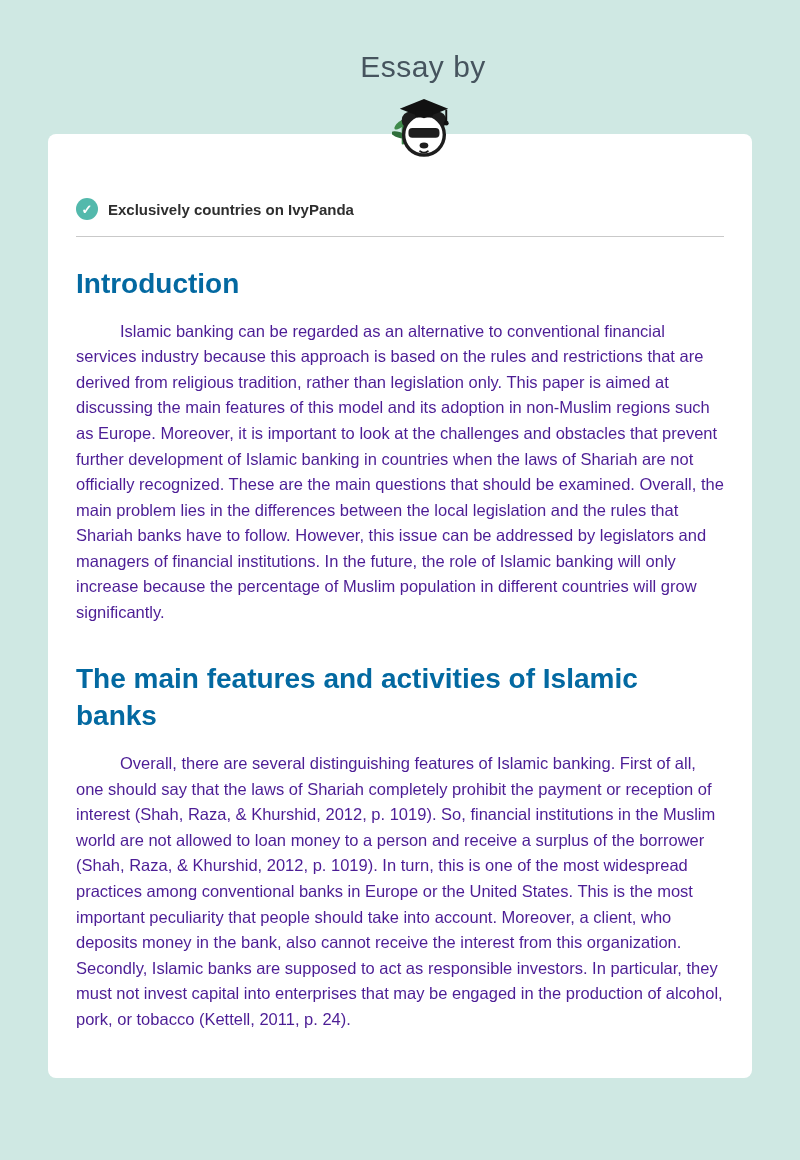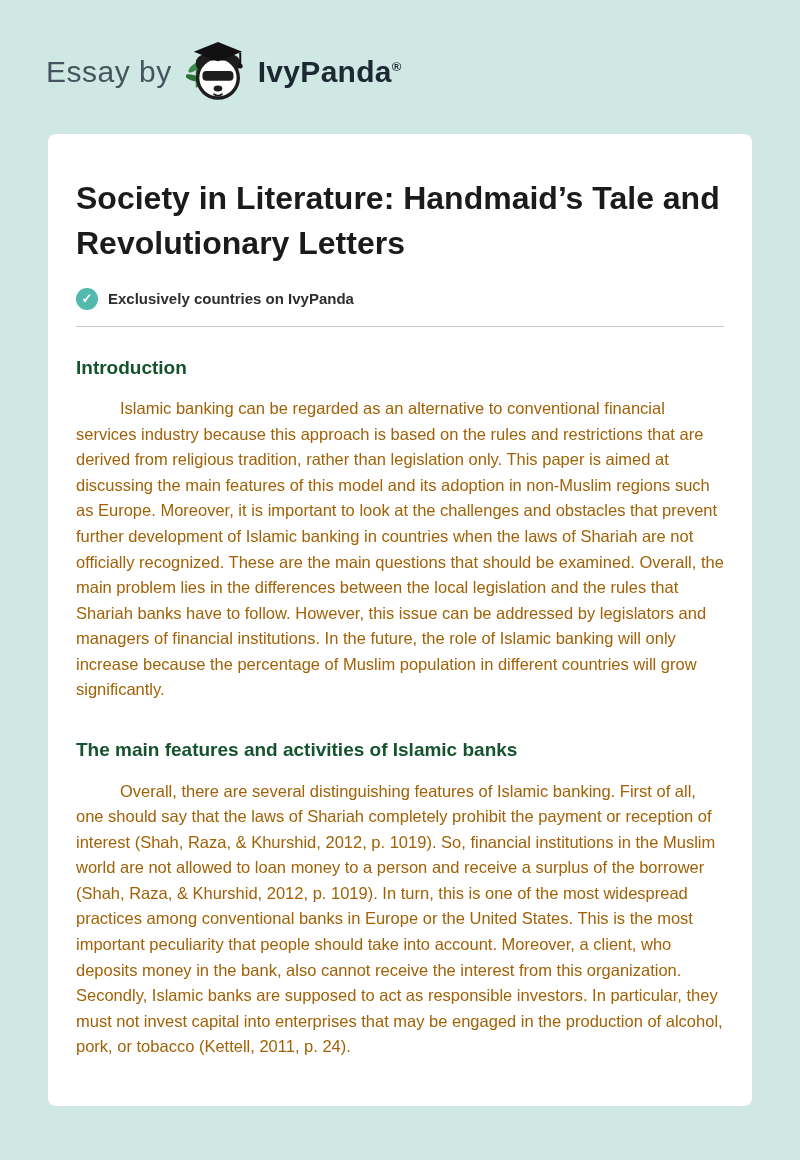--- a/index.html
+++ b/index.html
@@ -9,22 +9,23 @@
     width: 800px;
     height: 1160px;
     overflow: hidden;
     background: #cfe8e3;
     font-family: "Liberation Sans", sans-serif;
   }
   .site-header {
     display: flex;
     align-items: center;
     gap: 14px;
-    padding: 40px 0 0 46px;
+    padding: 50px 0 0 46px;
     height: 104px;
+    flex-direction: column;
   }
   .essay-by {
     font-size: 30px;
     color: #46545e;
     letter-spacing: 0.5px;
   }
   .logo {
     display: flex;
     align-items: center;
     gap: 10px;
@@ -80,30 +81,30 @@
     font-weight: bold;
     color: #2e2e2e;
   }
   .divider {
     border: none;
     border-top: 1px solid #c9c9c9;
     margin: 16px 0 0 0;
   }
   h2.section-heading {
     margin: 28px 0 16px 0;
-    font-size: 19px;
+    font-size: 28px;
     line-height: 1.35;
     font-weight: bold;
-    color: #14532d;
+    color: #0369a1;
   }
   p.paragraph {
     margin: 0;
     font-size: 16.5px;
     line-height: 1.55;
-    color: #a16207;
+    color: #4c1d95;
     text-indent: 44px;
     text-align: left;
   }
   section + section h2.section-heading {
     margin-top: 34px;
   }
 </style>
 </head>
 <body>
 
@@ -126,26 +127,24 @@
       <rect x="17" y="31" width="32" height="10" rx="4" fill="#1d1d1d"></rect>
 
       <ellipse cx="33" cy="49" rx="4.5" ry="3" fill="#1d1d1d"></ellipse>
       <path d="M29 55 Q33 58 37 55" stroke="#1d1d1d" stroke-width="2" fill="none" stroke-linecap="round"></path>
 
       <polygon points="33,1 58,11 33,21 8,11" fill="#111111"></polygon>
       <rect x="24" y="13" width="18" height="7" rx="2" fill="#111111"></rect>
       <line x1="56" y1="12" x2="56" y2="24" stroke="#111111" stroke-width="2"></line>
       <circle cx="56" cy="26" r="2.5" fill="#111111"></circle>
     </svg>
-    <span class="brand"><span>IvyPanda</span><sup>®</sup></span>
   </span>
 </header>
 
 <main class="card">
-  <h1 class="title">Society in Literature: Handmaid’s Tale and Revolutionary Letters</h1>
 
   <div class="badge">
     <span class="check">✓</span>
     <span class="badge-label">Exclusively countries on IvyPanda</span>
   </div>
 
   <hr class="divider">
 
   <section>
     <h2 class="section-heading">Introduction</h2>

